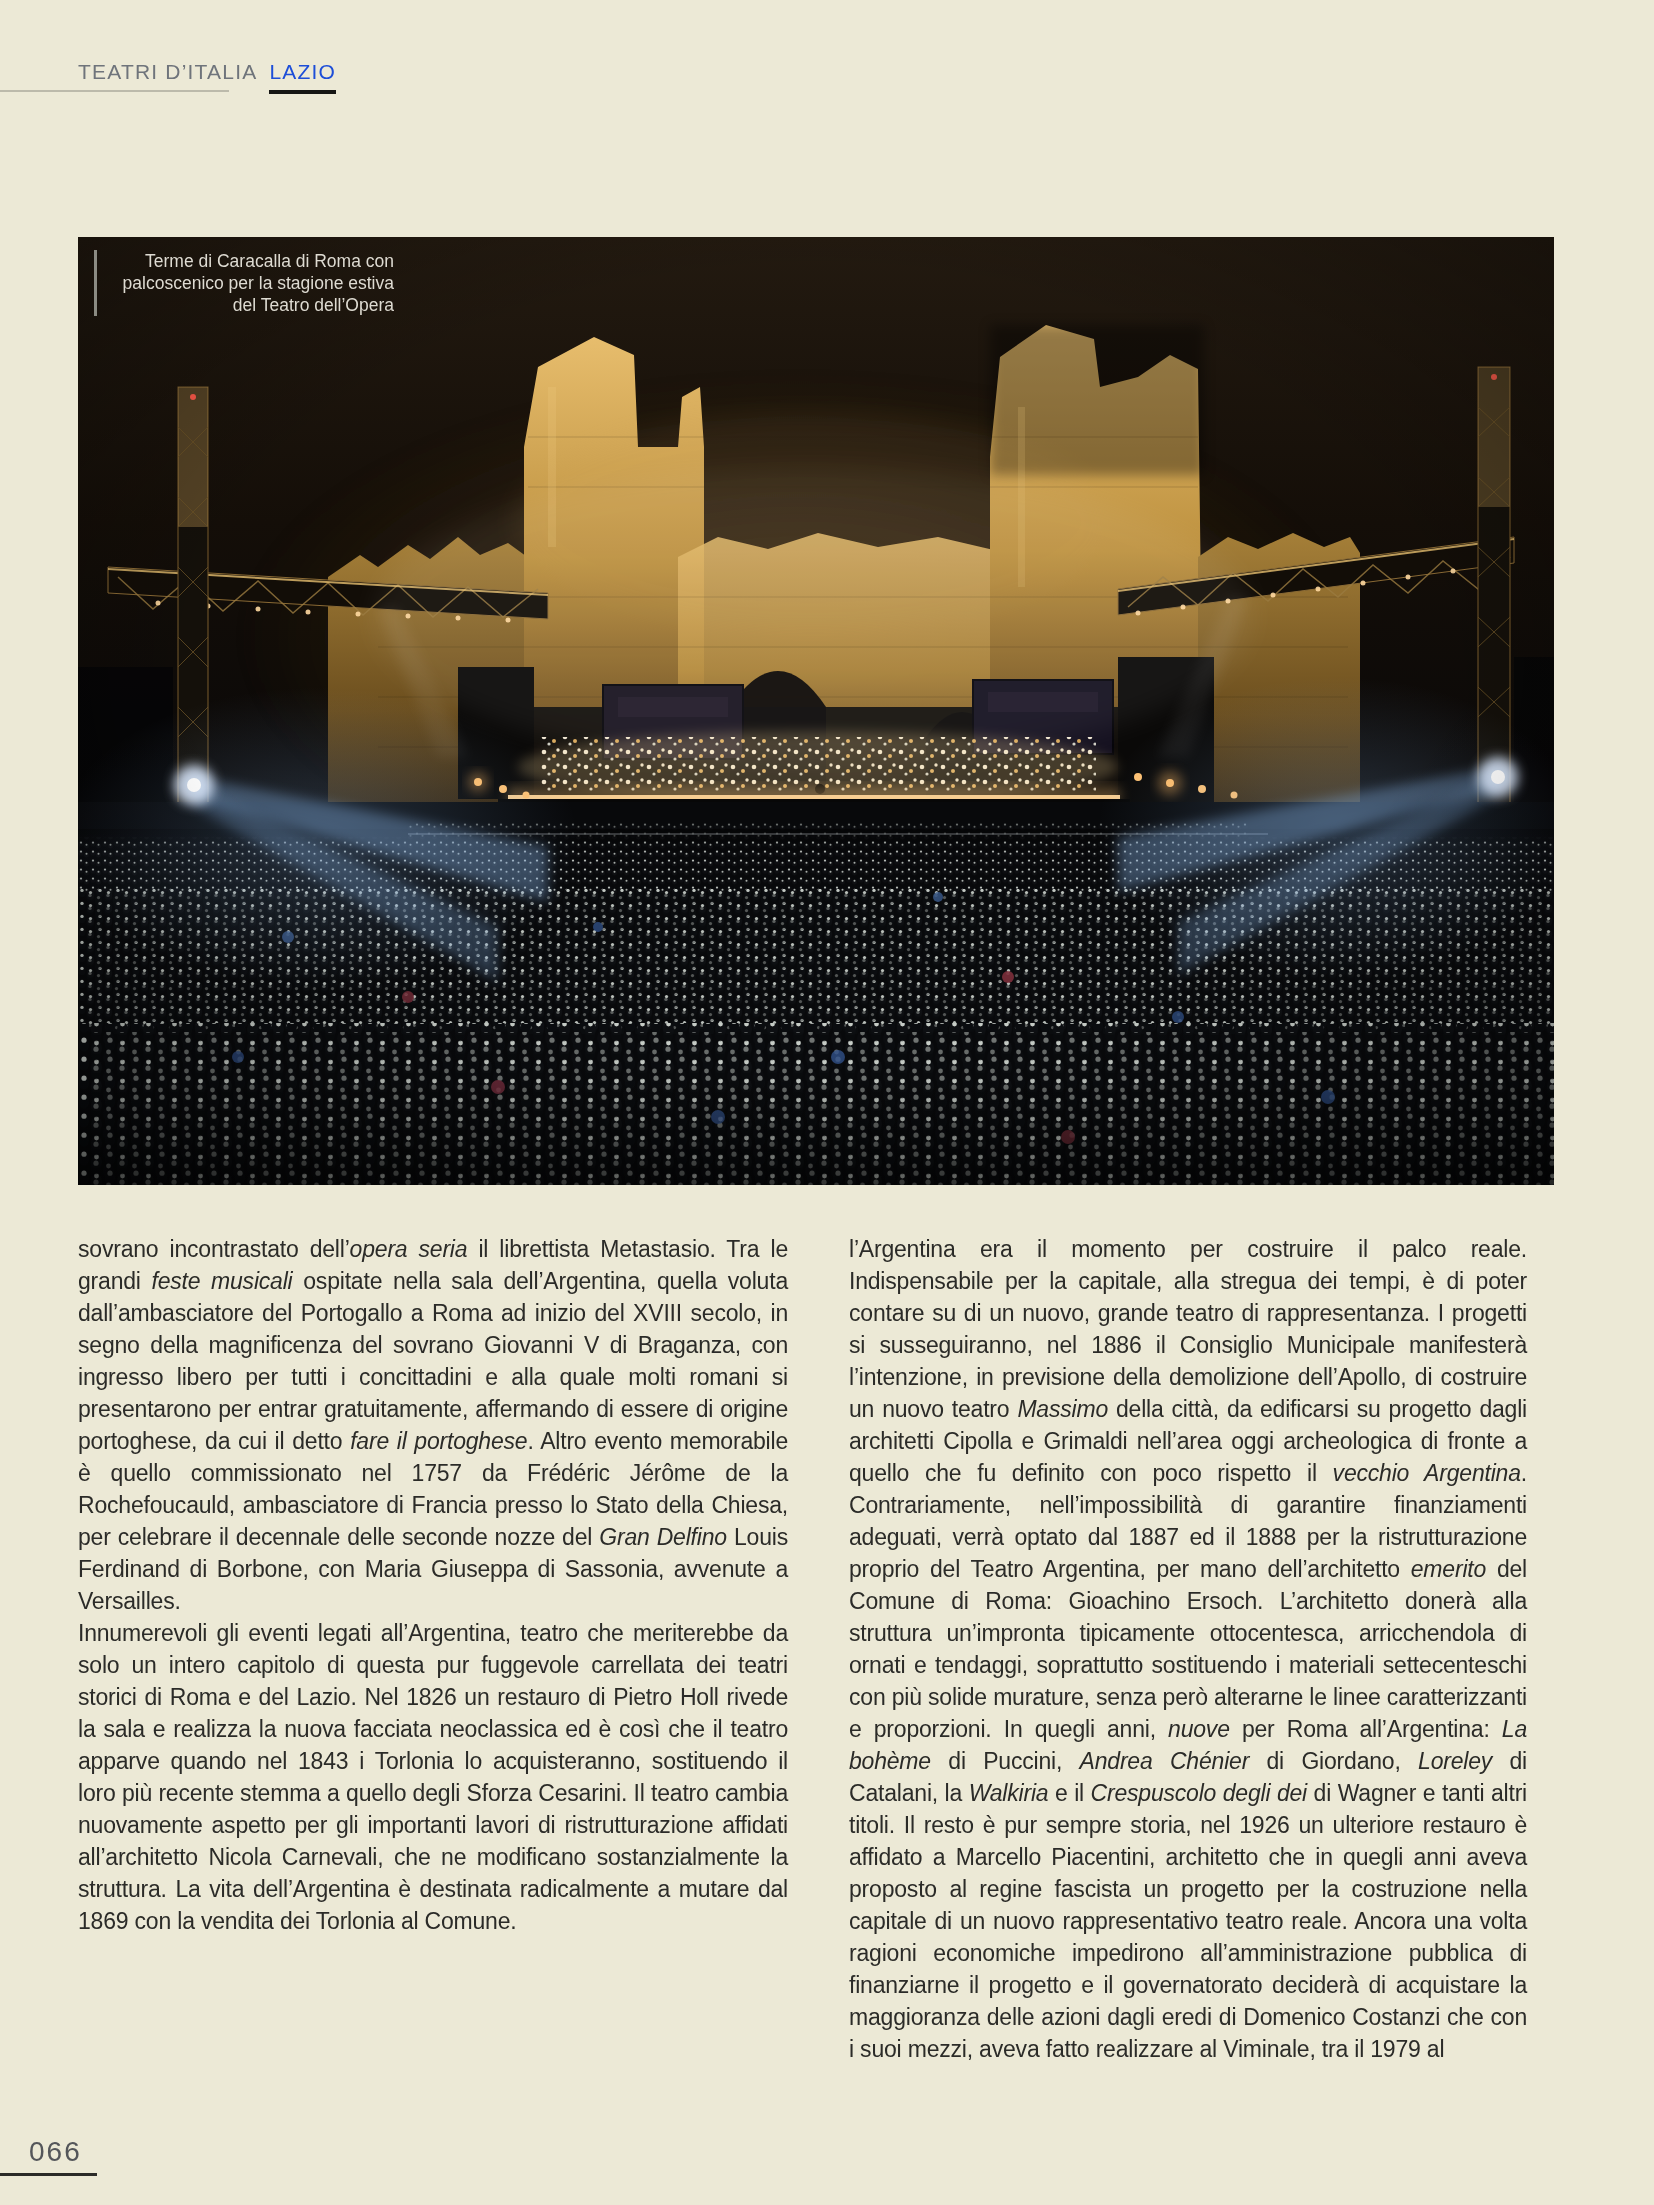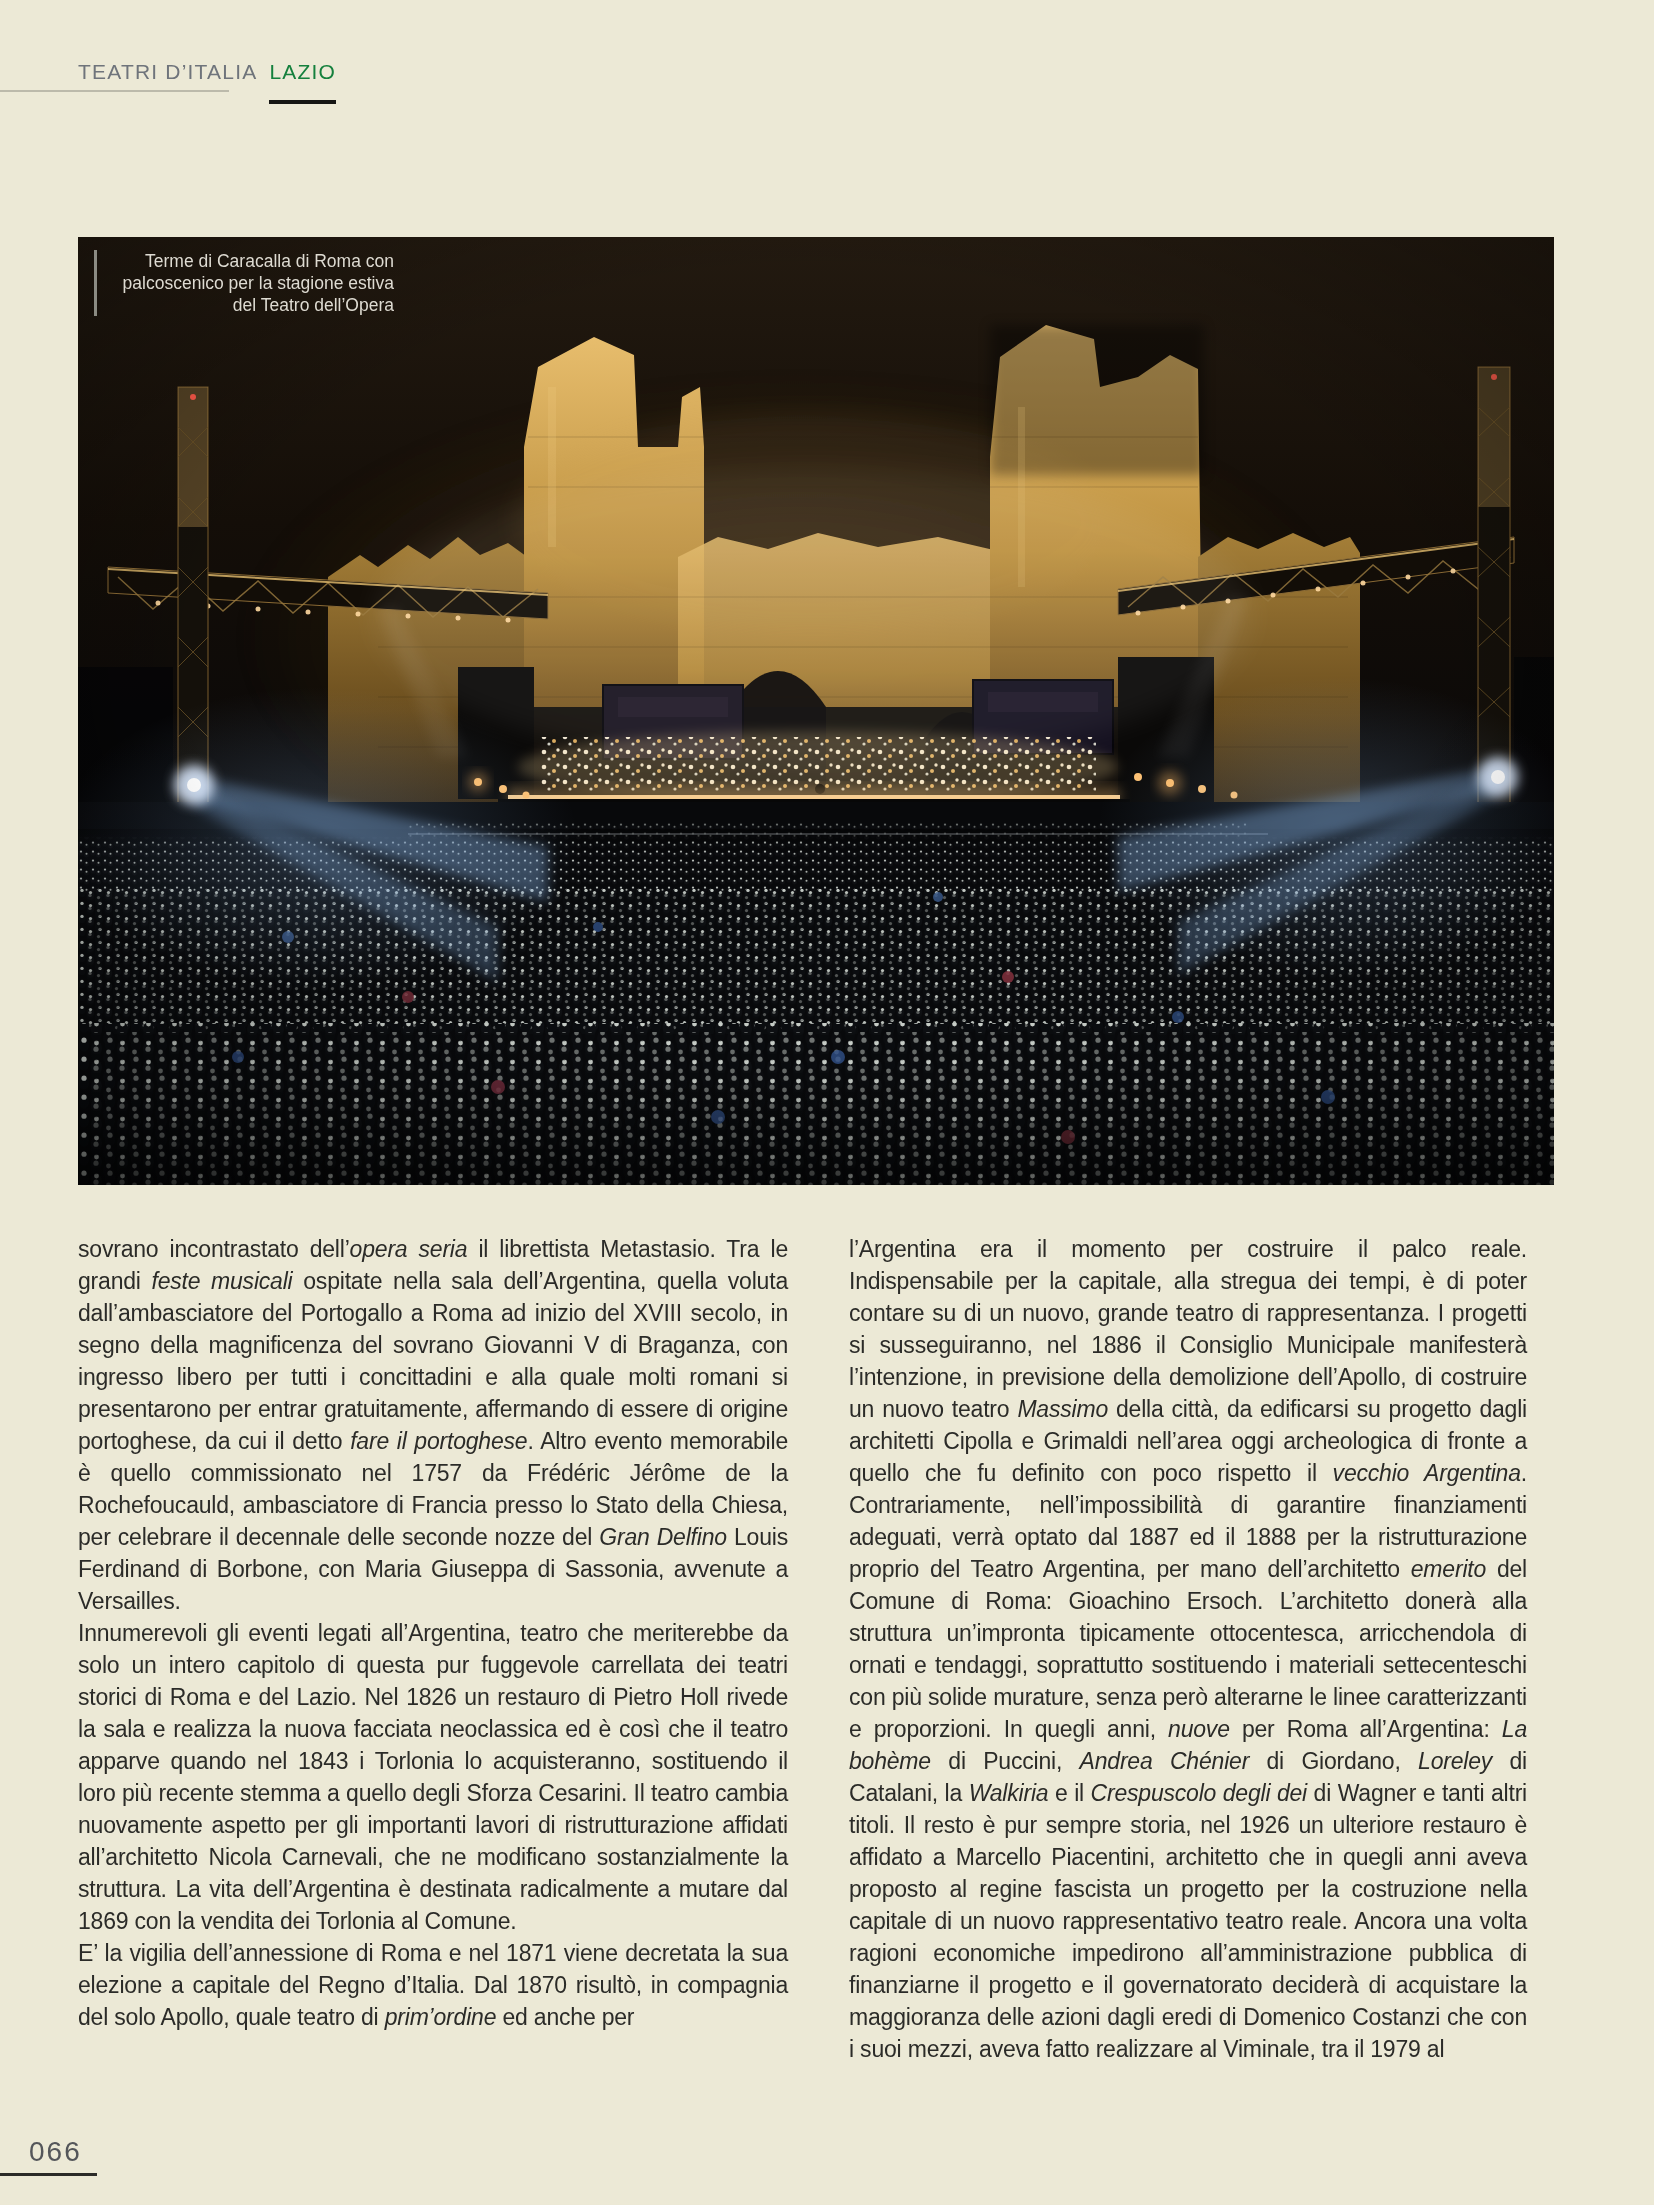--- a/index.html
+++ b/index.html
@@ -5,21 +5,21 @@
   html,body{margin:0;padding:0;background:#d8d5c4;}
   .page{
     position:relative;width:1654px;height:2205px;margin:0 auto;
     background:#ece9d6;overflow:hidden;
     font-family:"Liberation Sans", sans-serif;
   }
   
   .header-rule{position:absolute;left:0;top:90px;width:229px;height:2px;background:#bcbaab;}
   .header{position:absolute;left:78px;top:60px;font-size:21px;letter-spacing:1.2px;white-space:nowrap;}
   .series-title{color:#6f747b;text-align:right;}
-  .section-title{color:#15803d;margin-left:12px;display:inline-block;border-bottom:4px solid #161614;padding-bottom:16px;}
+  .section-title{color:#1d4ed8;margin-left:12px;display:inline-block;border-bottom:4px solid #161614;padding-bottom:6px;}
   
   .photo{position:absolute;left:78px;top:237px;width:1476px;height:948px;background:#0b0907;}
   .photo svg{position:absolute;left:0;top:0;width:100%;height:100%;display:block;}
   .caption{
     position:absolute;left:16px;top:13px;width:286px;
     border-left:3px solid #8b8b83;padding-left:11px;
     color:#dedbd2;font-size:17.5px;line-height:22px;text-align:right;
   }
   
   .columns{position:absolute;left:78px;top:1233px;width:1476px;display:flex;gap:61px;color:#2b2b28;}
@@ -259,21 +259,20 @@
       <rect x="0" y="0" width="1476" height="948" fill="url(#vig)"></rect>
     </svg>
 
     <figcaption class="caption">Terme di Caracalla di Roma con palcoscenico per la stagione estiva del Teatro dell’Opera</figcaption>
   </figure>
 
   <div class="columns">
     <div class="col col-left">
         <p><span>sovrano incontrastato dell’</span><em>opera seria</em><span> il librettista Metastasio. Tra le grandi </span><em>feste musicali</em><span> ospitate nella sala dell’Argentina, quella voluta dall’ambasciatore del Portogallo a Roma ad inizio del XVIII secolo, in segno della magnificenza del sovrano Giovanni V di Braganza, con ingresso libero per tutti i concittadini e alla quale molti romani si presentarono per entrar gratuitamente, affermando di essere di origine portoghese, da cui il detto </span><em>fare il portoghese</em><span>. Altro evento memorabile è quello commissionato nel 1757 da Frédéric Jérôme de la Rochefoucauld, ambasciatore di Francia presso lo Stato della Chiesa, per celebrare il decennale delle seconde nozze del </span><em>Gran Delfino</em><span> Louis Ferdinand di Borbone, con Maria Giuseppa di Sassonia, avvenute a Versailles.</span></p>
         <p><span>Innumerevoli gli eventi legati all’Argentina, teatro che meriterebbe da solo un intero capitolo di questa pur fuggevole carrellata dei teatri storici di Roma e del Lazio. Nel 1826 un restauro di Pietro Holl rivede la sala e realizza la nuova facciata neoclassica ed è così che il teatro apparve quando nel 1843 i Torlonia lo acquisteranno, sostituendo il loro più recente stemma a quello degli Sforza Cesarini. Il teatro cambia nuovamente aspetto per gli importanti lavori di ristrutturazione affidati all’architetto Nicola Carnevali, che ne modificano sostanzialmente la struttura. La vita dell’Argentina è destinata radicalmente a mutare dal 1869 con la vendita dei Torlonia al Comune.</span></p>
-        <p><span>E’ la vigilia dell’annessione di Roma e nel 1871 viene decretata la sua elezione a capitale del Regno d’Italia. Dal 1870 risultò, in compagnia del solo Apollo, quale teatro di </span><em>prim’ordine</em><span> ed anche per</span></p>
       </div>
     <div class="col col-right">
         <p><span>l’Argentina era il momento per costruire il palco reale. Indispensabile per la capitale, alla stregua dei tempi, è di poter contare su di un nuovo, grande teatro di rappresentanza. I progetti si susseguiranno, nel 1886 il Consiglio Municipale manifesterà l’intenzione, in previsione della demolizione dell’Apollo, di costruire un nuovo teatro </span><em>Massimo</em><span> della città, da edificarsi su progetto dagli architetti Cipolla e Grimaldi nell’area oggi archeologica di fronte a quello che fu definito con poco rispetto il </span><em>vecchio Argentina</em><span>. Contrariamente, nell’impossibilità di garantire finanziamenti adeguati, verrà optato dal 1887 ed il 1888 per la ristrutturazione proprio del Teatro Argentina, per mano dell’architetto </span><em>emerito</em><span> del Comune di Roma: Gioachino Ersoch. L’architetto donerà alla struttura un’impronta tipicamente ottocentesca, arricchendola di ornati e tendaggi, soprattutto sostituendo i materiali settecenteschi con più solide murature, senza però alterarne le linee caratterizzanti e proporzioni. In quegli anni, </span><em>nuove</em><span> per Roma all’Argentina: </span><em>La bohème</em><span> di Puccini, </span><em>Andrea Chénier</em><span> di Giordano, </span><em>Loreley</em><span> di Catalani, la </span><em>Walkiria</em><span> e il </span><em>Crespuscolo degli dei</em><span> di Wagner e tanti altri titoli. Il resto è pur sempre storia, nel 1926 un ulteriore restauro è affidato a Marcello Piacentini, architetto che in quegli anni aveva proposto al regine fascista un progetto per la costruzione nella capitale di un nuovo rappresentativo teatro reale. Ancora una volta ragioni economiche impedirono all’amministrazione pubblica di finanziarne il progetto e il governatorato deciderà di acquistare la maggioranza delle azioni dagli eredi di Domenico Costanzi che con i suoi mezzi, aveva fatto realizzare al Viminale, tra il 1979 al</span></p>
       </div>
   </div>
 
   <div class="page-number">066</div>
   <div class="footer-rule"></div>
 
 </div>

